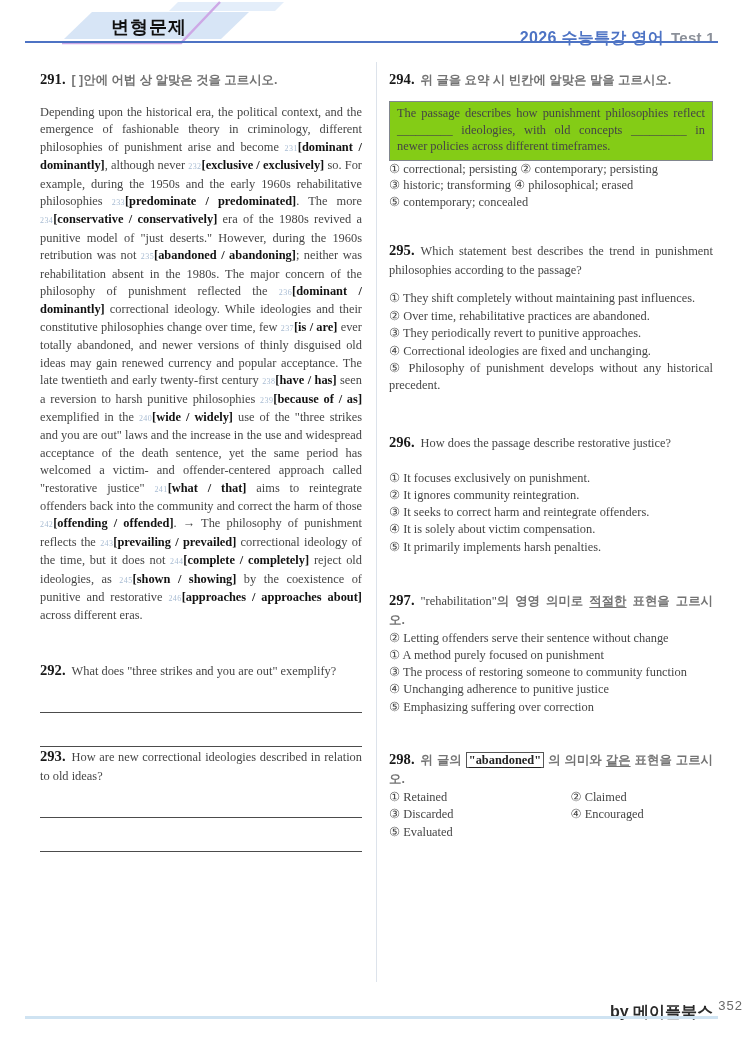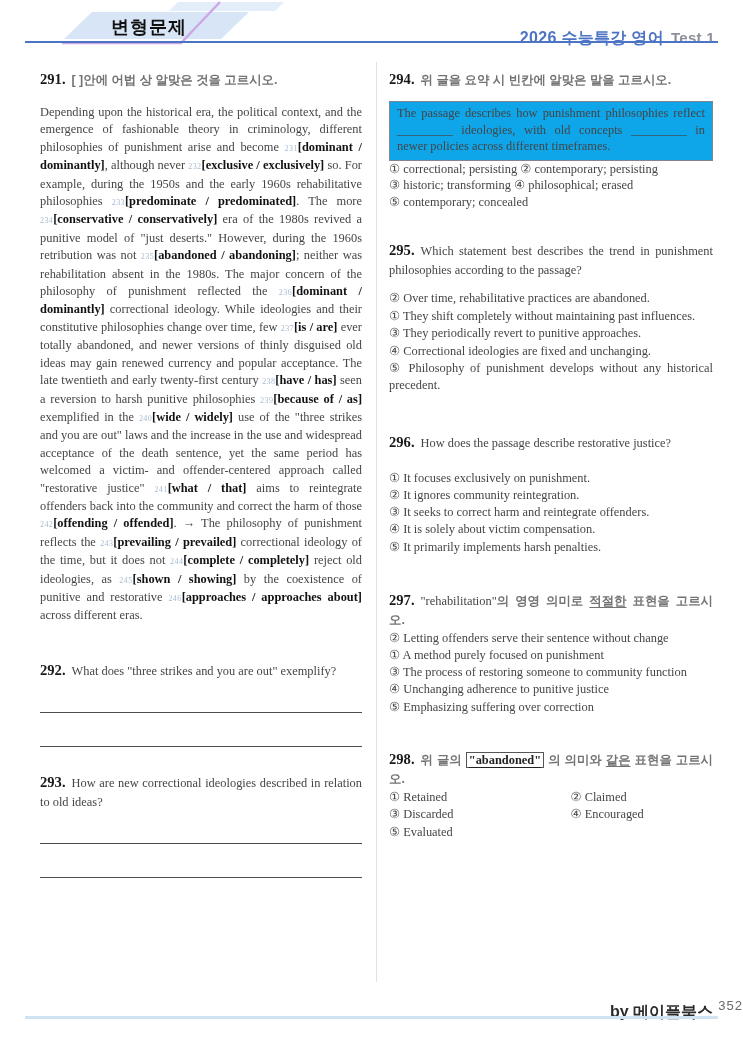--- a/index.html
+++ b/index.html
@@ -45,33 +45,33 @@
   .seg-en { color:#454545; }
   .seg-t  { color:#454545; }
   .seg-n  { color:var(--choice_number,#a7bbd2); font-size:8px; letter-spacing:0.4px; }
   .seg-b  { font-weight:bold; color:#121212; }
   .passage { margin-top:14px; text-align:justify; line-height:17.4px; }
   .answer-line { border-bottom:1px solid #4c4c4c; height:31px; }
   .answer-line + .answer-line { height:34px; }
   .answer-lines { margin-top:1px; }
   
   .summary-box {
-    border:1px solid #81868e; background:#0ea5e9;
+    border:1px solid #81868e; background:#84cc16;
     margin-top:11px; padding:3px 7px 5px 7px;
     text-align:justify; line-height:16.6px; color:#454545;
   }
   .options { text-align:justify; }
   .option-line { text-align:justify; }
   .q294 .options { line-height:16.5px; }
   .q295 { margin-top:31px; }  .q295 .options { margin-top:10px; line-height:17.4px; }
   .q296 { margin-top:38px; }  .q296 .options { margin-top:17px; line-height:17.2px; }
   .q297 { margin-top:35px; }  .q297 .options { line-height:17.2px; }
   .q298 { margin-top:34px; }  .q298 .options { line-height:17.6px; }
   .q292 { margin-top:36px; }
-  .q293 { margin-top:26px; }
+  .q293 { }
   .options-grid { display:grid; grid-template-columns:56% 44%; }
   
   .page-number {
     position:absolute; left:0; right:0; top:998px; text-align:right;
     font-family:"Liberation Sans","DejaVu Sans",sans-serif;
     font-size:13px; color:#696969; letter-spacing:1px;
   }
   .credit {
     position:absolute; right:30px; top:1002px;
     font-family:"Liberation Sans","DejaVu Sans",sans-serif;
@@ -131,22 +131,22 @@
     <div class="options">
         <div class="option-line">① correctional; persisting ② contemporary; persisting</div>
         <div class="option-line">③ historic; transforming ④ philosophical; erased</div>
         <div class="option-line">⑤ contemporary; concealed</div>
       </div>
   </section>
 
   <section class="q q295">
     <div class="q-head"><span class="q-num">295.</span><span><span class="seg-en">Which statement best describes the trend in punishment philosophies according to the passage?</span></span></div>
     <div class="options">
+        <div class="option-line">① They shift completely without maintaining past influences.</div>
         <div class="option-line">② Over time, rehabilitative practices are abandoned.</div>
-        <div class="option-line">① They shift completely without maintaining past influences.</div>
         <div class="option-line">③ They periodically revert to punitive approaches.</div>
         <div class="option-line">④ Correctional ideologies are fixed and unchanging.</div>
         <div class="option-line">⑤ Philosophy of punishment develops without any historical precedent.</div>
       </div>
   </section>
 
   <section class="q q296">
     <div class="q-head"><span class="q-num">296.</span><span><span class="seg-en">How does the passage describe restorative justice?</span></span></div>
     <div class="options">
         <div class="option-line">① It focuses exclusively on punishment.</div>

